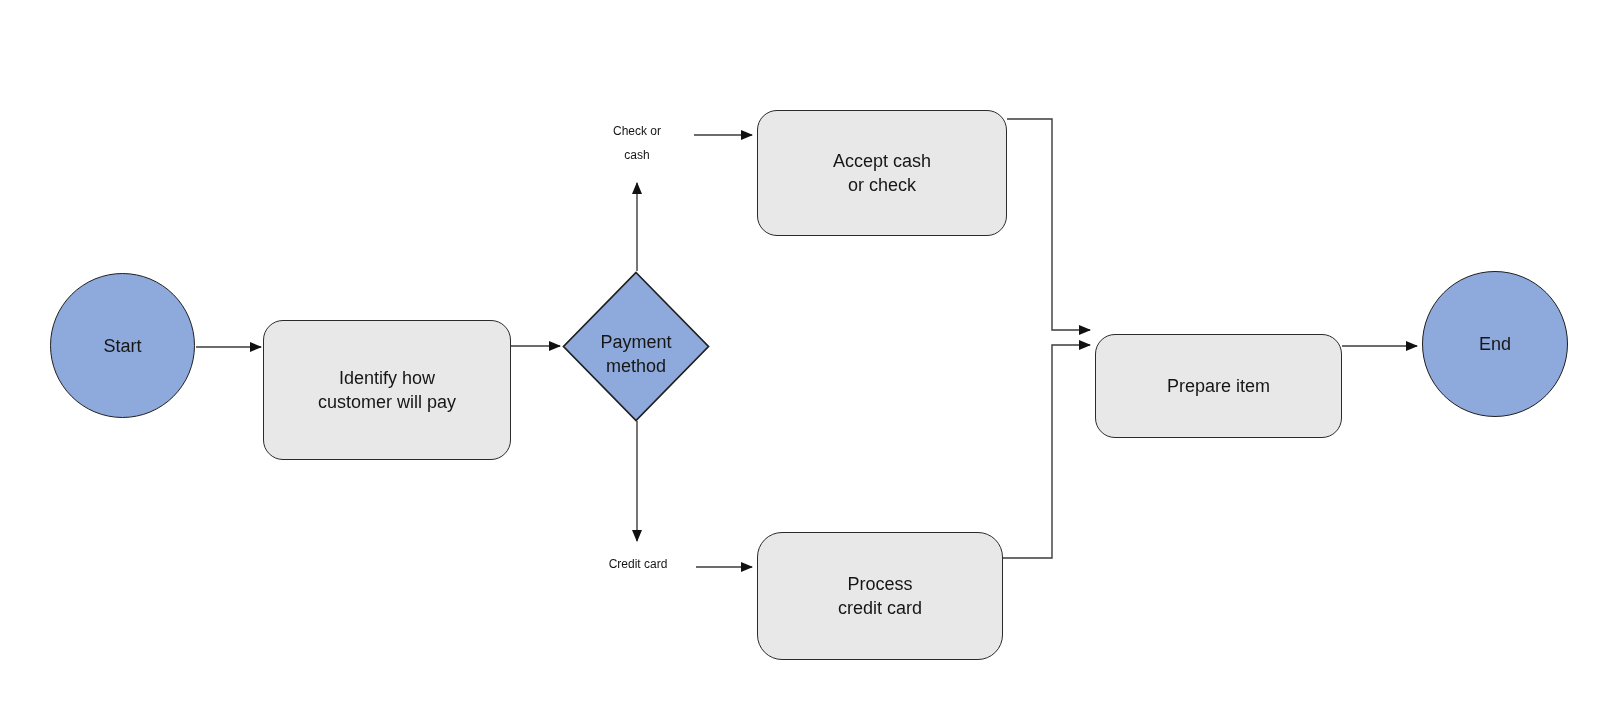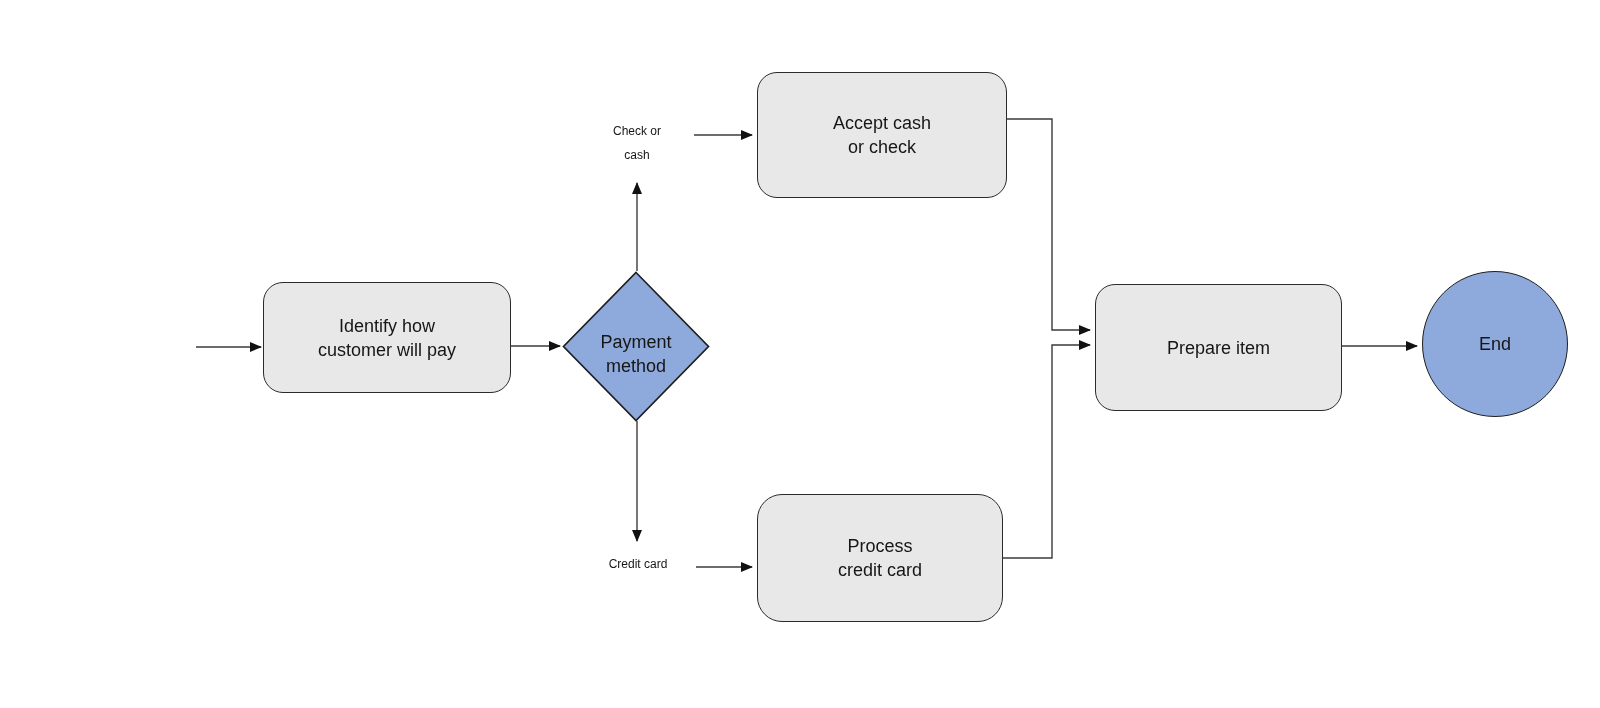--- a/index.html
+++ b/index.html
@@ -34,44 +34,45 @@
   }
   .terminal {
     background: #8EA9DB;
     border: 1.7px solid #1f1f1f;
     border-radius: 50%;
   }
   .process {
     background: #E8E8E8;
     border: 1.6px solid #2b2b2b;
     border-radius: 20px;
+    margin-top: 38px;
   }
   .decision-label {
     position: absolute;
     display: flex;
     align-items: center;
     justify-content: center;
     text-align: center;
     font-size: 18px;
     line-height: 24px;
     white-space: pre-line;
   }
   .edge-label {
     position: absolute;
     font-size: 12px;
     line-height: 24px;
     text-align: center;
     white-space: pre-line;
   }
   
   #node-start    { left: 50px;   top: 273px; width: 145px; height: 145px; }
-  #node-identify { left: 263px;  top: 282px; width: 248px; height: 111px; }
+  #node-identify { left: 263px;  top: 282px; width: 248px; height: 140px; }
   #node-accept   { left: 757px;  top: 72px;  width: 250px; height: 126px; }
   #node-process  { left: 757px;  top: 494px; width: 246px; height: 128px; border-radius: 25px; }
-  #node-prepare  { left: 1095px; top: 284px; width: 247px; height: 127px; }
+  #node-prepare  { left: 1095px; top: 296px; width: 247px; height: 104px; }
   #node-end      { left: 1422px; top: 271px; width: 146px; height: 146px; }
   #label-payment { left: 566px;  top: 328px; width: 140px; height: 52px; }
   #label-check   { left: 570px;  top: 119px; width: 134px; }
   #label-credit  { left: 566px;  top: 552px; width: 144px; }
 </style>
 </head>
 <body>
 
 <div class="canvas">
 
@@ -88,20 +89,23 @@
     <path d="M694 135 H752" fill="none" stroke="#3B3B3B" stroke-width="1.4" marker-end="url(#arrow)"></path>
     <path d="M637 421 V541" fill="none" stroke="#3B3B3B" stroke-width="1.4" marker-end="url(#arrow)"></path>
     <path d="M696 567 H752" fill="none" stroke="#3B3B3B" stroke-width="1.4" marker-end="url(#arrow)"></path>
     <path d="M1007 119 H1052 V330 H1090" fill="none" stroke="#3B3B3B" stroke-width="1.4" marker-end="url(#arrow)"></path>
     <path d="M1003 558 H1052 V345 H1090" fill="none" stroke="#3B3B3B" stroke-width="1.4" marker-end="url(#arrow)"></path>
     <path d="M1342 346 H1417" fill="none" stroke="#3B3B3B" stroke-width="1.4" marker-end="url(#arrow)"></path>
 
     <polygon points="636,272.5 708.5,346.5 636,420.5 563.5,346.5" fill="#8EA9DB" stroke="#1f1f1f" stroke-width="1.7"></polygon>
   </svg>
 
+  <div id="node-start" class="node terminal">
+    <span>Start</span>
+  </div>
 
   <div id="node-identify" class="node process">
     <span>Identify how
 customer will pay</span>
   </div>
 
   <div id="label-payment" class="decision-label">
     <span>Payment
 method</span>
   </div>

